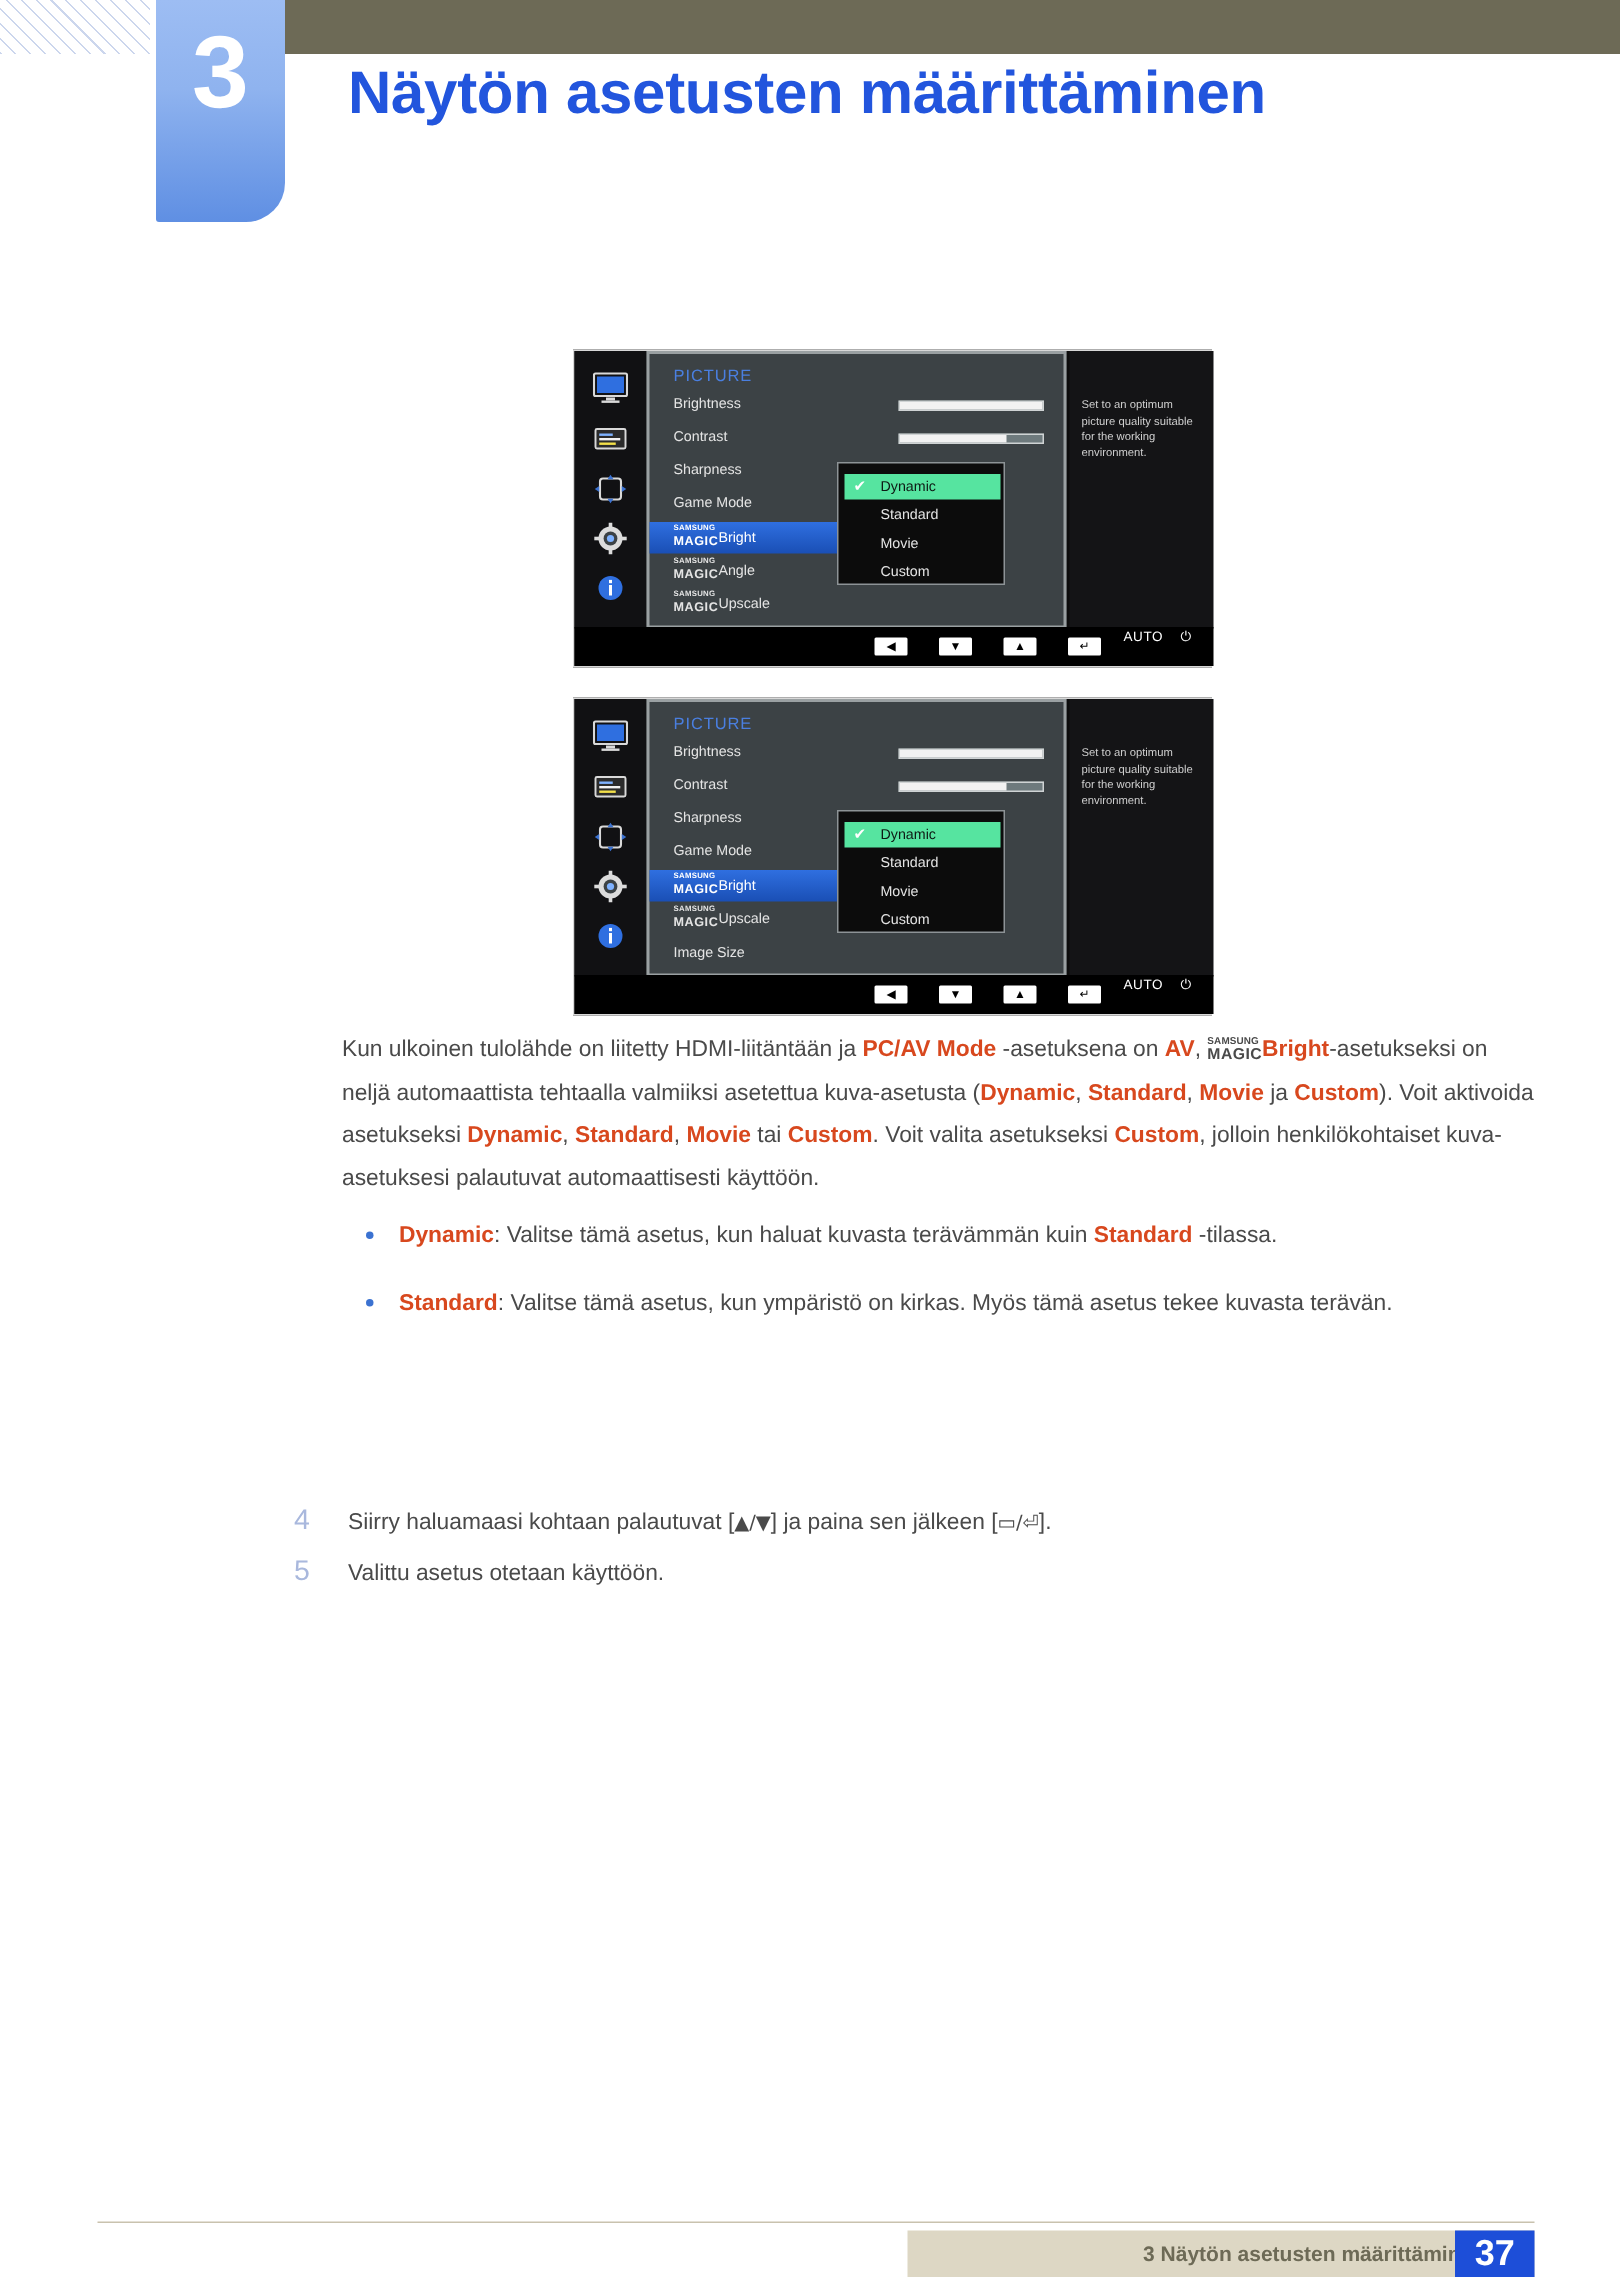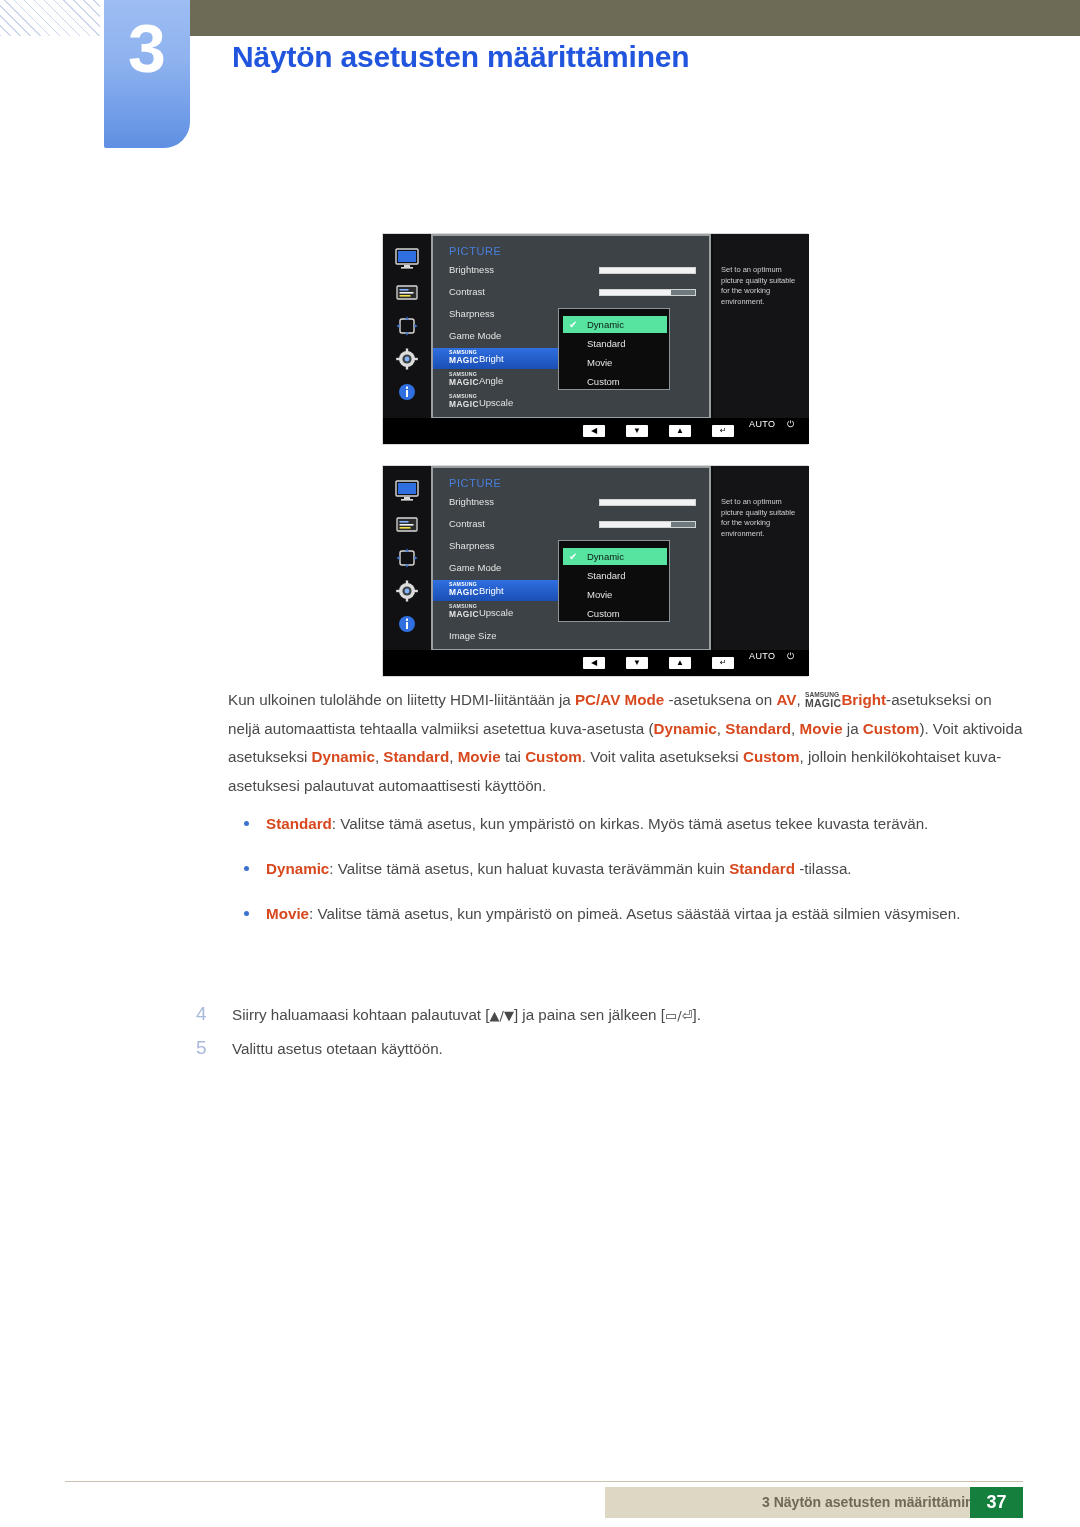--- a/index.html
+++ b/index.html
@@ -29,21 +29,21 @@
     border-bottom-left-radius: 2px;
   }
   .chap-badge span {
     position: absolute; left: 0; right: 0; top: 14px;
     text-align: center; color: #ffffff;
     font-size: 68px; font-weight: bold; line-height: 1;
     font-family: "Liberation Sans", sans-serif;
   }
   .chap-title {
     position: absolute; left: 232px; top: 40px;
-    color: #2255dd; font-size: 30px; font-weight: bold;
+    color: #2255dd; font-size: 40px; font-weight: bold;
     letter-spacing: -0.2px;
   }
 
   
   .osd {
     position: absolute; width: 426px; height: 212px;
     background: #0c0c0c; border: 1px solid #d8d8d8;
   }
   .osd1 { left: 382px; top: 233px; }
   .osd2 { left: 382px; top: 465px; }
@@ -182,21 +182,21 @@
   .ft-band {
     position: absolute; left: 605px; top: 1487px; width: 418px; height: 31px;
     background: #ddd7c4;
   }
   .ft-txt {
     position: absolute; right: 90px; top: 1494px;
     color: #6d6a56; font-size: 14px; font-weight: bold;
   }
   .ft-pg {
     position: absolute; left: 970px; top: 1487px; width: 53px; height: 31px;
-    background: #15803d; color: #ffffff; font-size: 18px; font-weight: bold;
+    background: #1d4ed8; color: #ffffff; font-size: 24px; font-weight: bold;
     text-align: center; line-height: 31px;
   }
 </style>
 </head>
 <body>
 
 <div class="page">
 
   <div class="hatch"></div>
   <div class="hdr-bar"></div>
@@ -448,27 +448,24 @@
       <div class="btn-k" style="left:329px">↵</div>
       <div class="foot-txt" style="left:366px">AUTO</div>
       <div class="foot-txt" style="left:404px">⏻</div>
     </div>
   </div>
 
   <div class="para"><span>Kun ulkoinen tulolähde on liitetty HDMI-liitäntään ja </span><b>PC/AV Mode</b><span> -asetuksena on </span><b>AV</b><span>, </span><span class="mg2"><span class="s1">SAMSUNG</span><span class="s2">MAGIC</span></span><b>Bright</b><span>-asetukseksi on neljä automaattista tehtaalla valmiiksi asetettua kuva-asetusta (</span><b>Dynamic</b><span>, </span><b>Standard</b><span>, </span><b>Movie</b><span> ja </span><b>Custom</b><span>). Voit aktivoida asetukseksi </span><b>Dynamic</b><span>, </span><b>Standard</b><span>, </span><b>Movie</b><span> tai </span><b>Custom</b><span>. Voit valita asetukseksi </span><b>Custom</b><span>, jolloin henkilökohtaiset kuva-asetuksesi palautuvat automaattisesti käyttöön.</span></div>
 
   <div class="bullets">
     <div class="bl">
+      <span class="dot"></span><b>Dynamic</b><span>: Valitse tämä asetus, kun haluat kuvasta terävämmän kuin </span><b>Standard</b><span> -tilassa.</span>
+    </div>
+    <div class="bl">
       <span class="dot"></span><b>Standard</b><span>: Valitse tämä asetus, kun ympäristö on kirkas. Myös tämä asetus tekee kuvasta terävän.</span>
-    </div>
-    <div class="bl">
-      <span class="dot"></span><b>Dynamic</b><span>: Valitse tämä asetus, kun haluat kuvasta terävämmän kuin </span><b>Standard</b><span> -tilassa.</span>
-    </div>
-    <div class="bl">
-      <span class="dot"></span><b>Movie</b><span>: Valitse tämä asetus, kun ympäristö on pimeä. Asetus säästää virtaa ja estää silmien väsymisen.</span>
     </div>
   </div>
 
   <div class="steps">
     <div class="st">
       <span class="num">4</span><span>Siirry haluamaasi kohtaan palautuvat [</span><span class="kcap">▲/▼</span><span>] ja paina sen jälkeen [</span><span class="kcap">▭/⏎</span><span>].</span>
     </div>
     <div class="st">
       <span class="num">5</span><span>Valittu asetus otetaan käyttöön.</span>
     </div>

